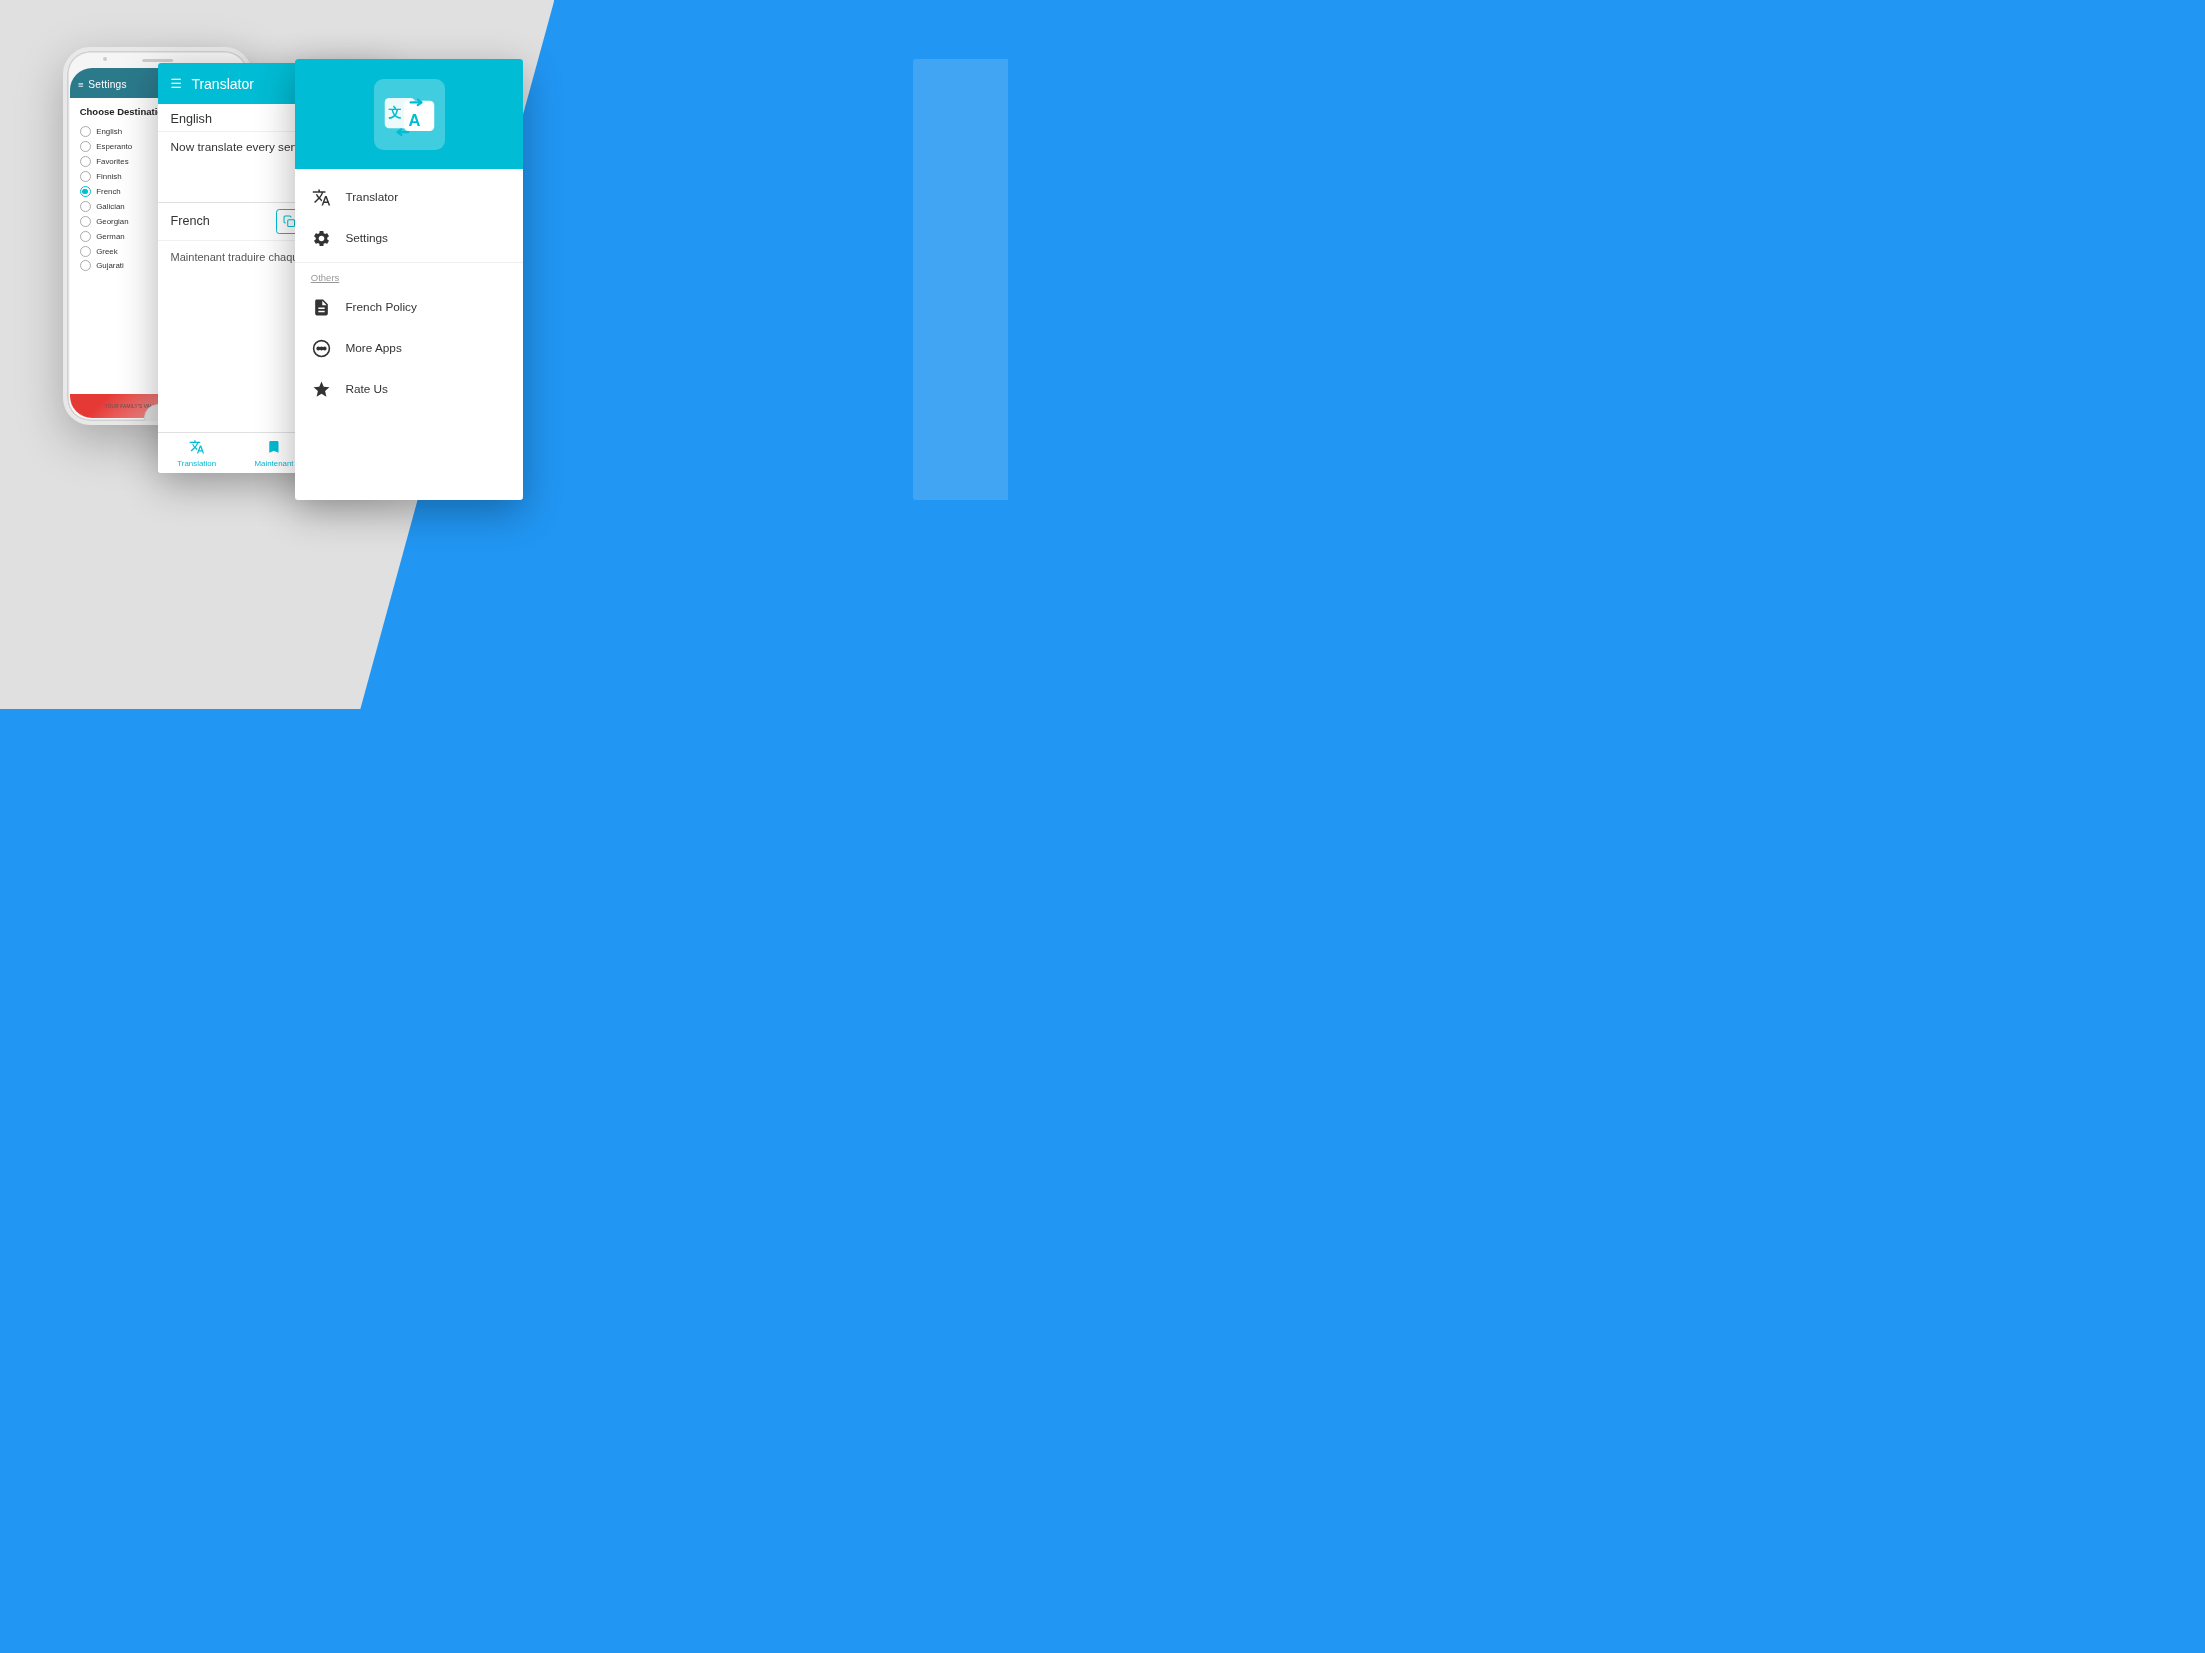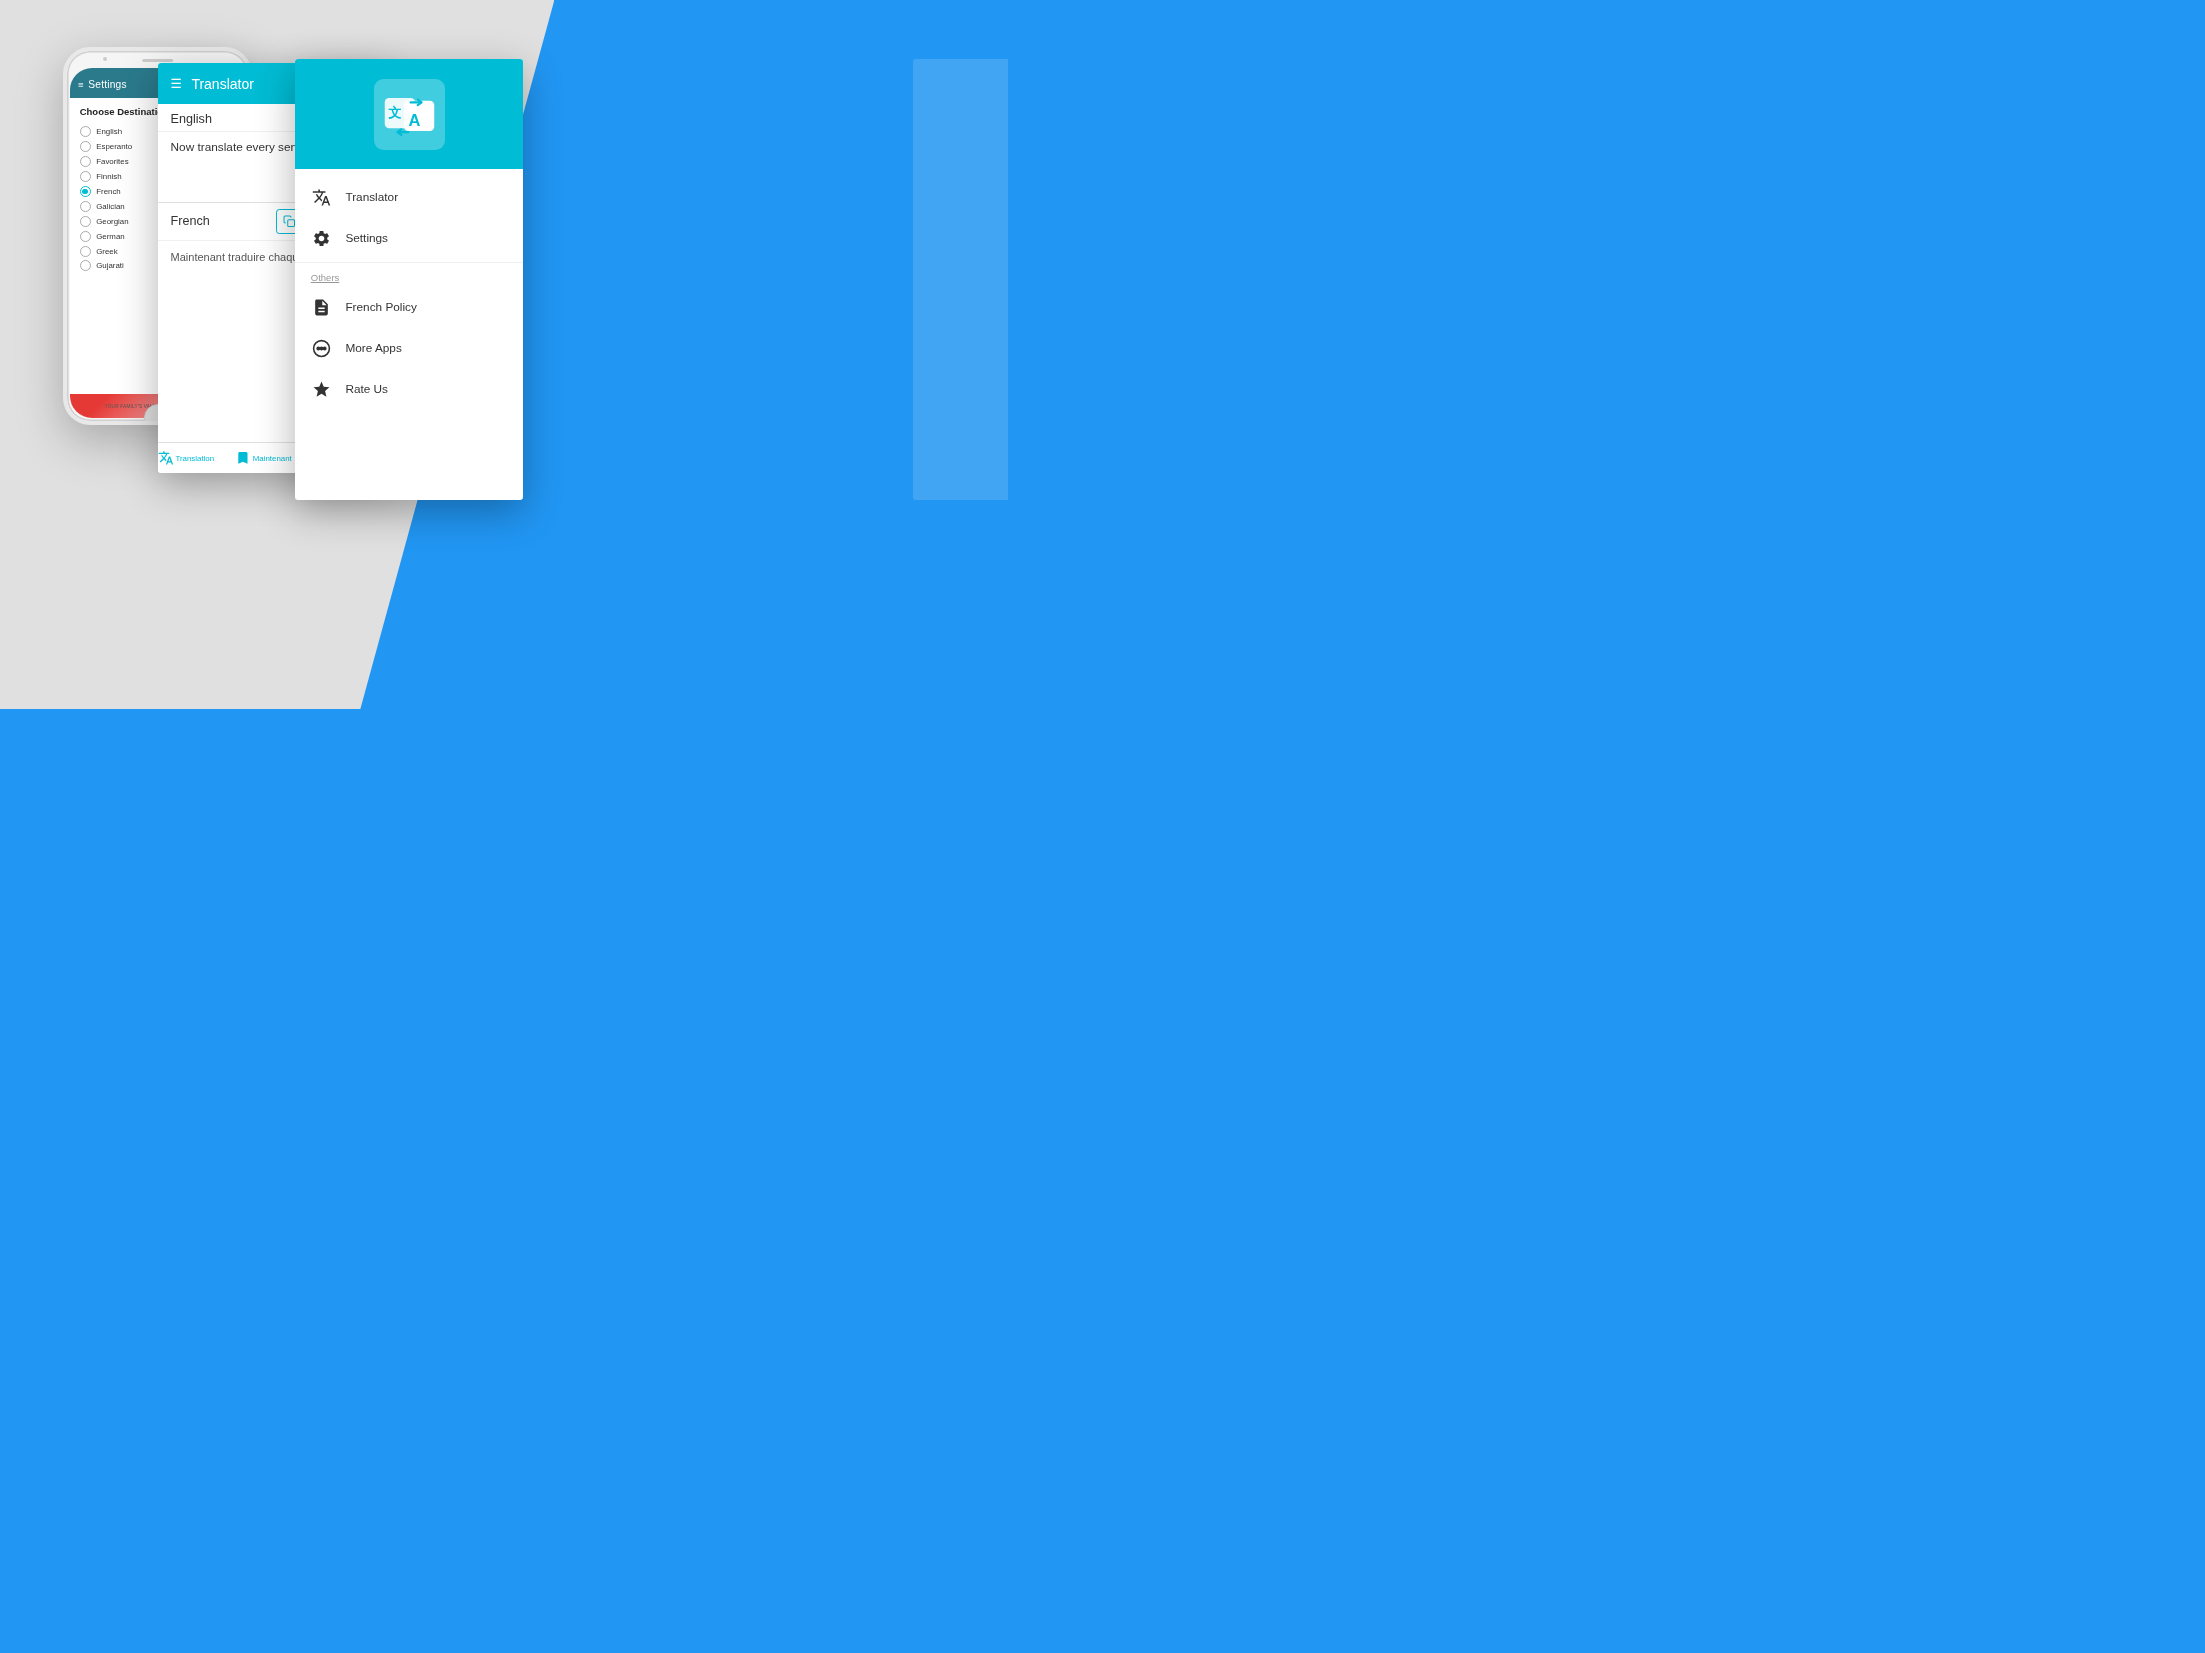--- a/index.html
+++ b/index.html
@@ -295,21 +295,21 @@
     .translator-bottom-nav {
       background: white;
       border-top: 0.8px solid #e0e0e0;
       display: flex;
       align-items: center;
     }
 
     .nav-tab {
       flex: 1;
       display: flex;
-      flex-direction: row;
+      flex-direction: column;
       align-items: center;
       padding: 6.3px 0 4.7px;
       cursor: pointer;
       gap: 1.6px;
     }
 
     .nav-tab-icon {
       font-size: 14px;
       color: #00bcd4;
     }

